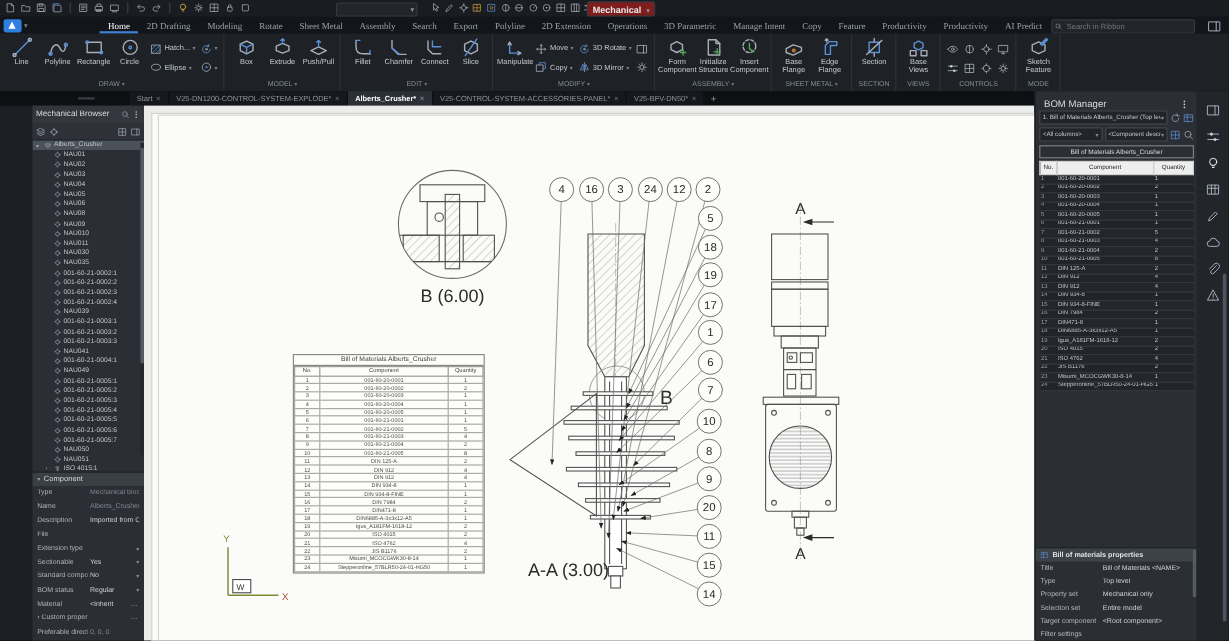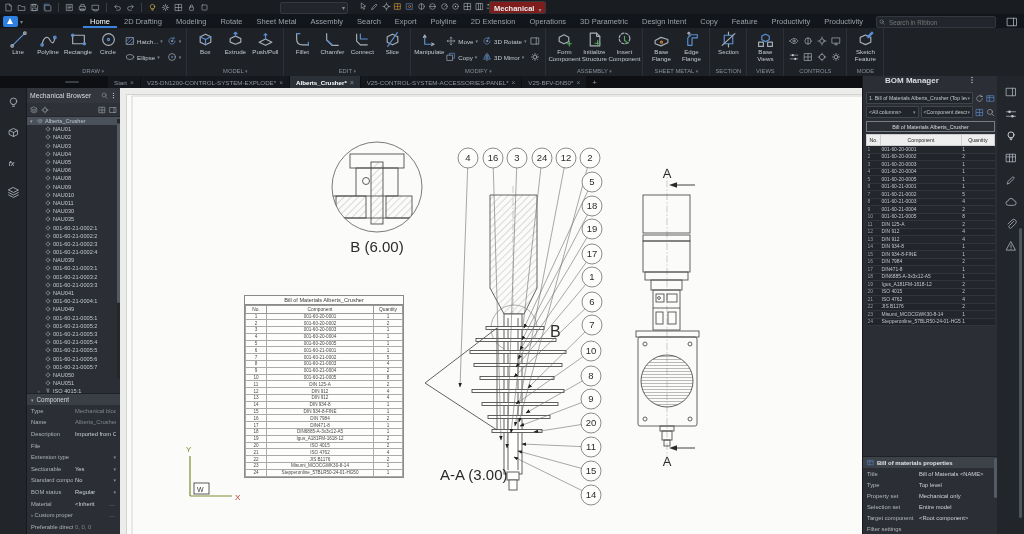--- a/index.html
+++ b/index.html
@@ -22,21 +22,21 @@
   #wsbox .lab{font-size:7.5px;font-weight:bold;color:#e8ebee;}
   #wsbox .car{font-size:6px;color:#8a9098;}
   #midicons{position:absolute;left:356px;top:2px;display:flex;}
   #midicons .ti{margin-left:2.6px;}
   
   #tabrow{left:0;top:14px;width:1024px;height:14px;background:#121519;display:flex;align-items:center;}
   #logo{width:15px;height:11px;margin-left:3px;background:#2f7fe0;border-radius:2px;position:relative;}
   #logo:after{content:"";position:absolute;left:4px;top:2.5px;border-left:3.5px solid transparent;border-right:3.5px solid transparent;border-bottom:6px solid #fff;}
   #logocar{font-size:6px;color:#7a8089;margin-left:2px;}
   #rtabs{display:flex;margin-left:60px;gap:0;}
-  .rtab{font-size:7.5px;color:#9aa1aa;padding:2px 7px 1px;cursor:default;white-space:nowrap;}
+  .rtab{font-size:7.5px;color:#9aa1aa;padding:2px 7px 1px;cursor:default;white-space:nowrap;font-family:Liberation Serif, serif;}
   .rtab.active{color:#fff;border-bottom:2px solid #3b82d8;padding-bottom:0;}
   #ribsearch{position:absolute;right:28px;top:16px;width:118px;height:10px;background:#22262c;border:1px solid #33383e;border-radius:2px;display:flex;align-items:center;}
   #ribsearch svg{width:6px;height:6px;margin:0 2px;}
   #ribsearch input{background:transparent;border:none;outline:none;color:#9aa1aa;font-size:6.3px;width:100px;font-family:"Liberation Sans",sans-serif;}
   #panelbtn{position:absolute;right:6px;top:16px;width:12px;height:10px;}
   
   #ribbon{left:0;top:28px;width:1024px;height:48px;background:#1e2227;display:flex;align-items:stretch;overflow:hidden;}
   .rgroup{display:flex;flex-direction:column;border-right:1px solid #2c3137;padding:0 2px;}
   .rtools{display:flex;flex:1;align-items:stretch;padding:2px 1px 0;}
   .rlabel{text-align:center;font-size:5.8px;color:#868d96;padding:0 2px 2px;white-space:nowrap;}
@@ -89,21 +89,21 @@
   #drawing{left:120px;top:88px;width:742px;height:446px;background:#ececea;}
   #sheet{position:absolute;left:6px;top:6px;width:736px;height:440px;background:#fbfbfa;border-left:1px solid #d2d2d0;border-top:1px solid #d2d2d0;}
   #dsvg{position:absolute;left:0;top:0;}
   #dbom{position:absolute;left:124px;top:207px;width:158px;background:#fdfdfc;border:1px solid #8a8a88;}
   #dbom .ttl{font-size:5.6px;color:#3c3c3a;text-align:center;border-bottom:1px solid #8a8a88;padding:1px 0;}
   #dbom table{border-collapse:collapse;width:100%;}
   #dbom th{font-size:4.8px;font-weight:normal;color:#3c3c3a;border:1px solid #9a9a98;padding:0;height:6.5px;}
   #dbom td{font-size:4.6px;color:#4a4a48;border:1px solid #aaaaa8;text-align:center;padding:0;height:5.8px;white-space:nowrap;overflow:hidden;}
   
   #bompanel{left:862px;top:76px;width:135px;height:458px;background:#2b2f35;border-left:1px solid #17191d;overflow:hidden;}
-  #bmhead{height:15px;display:flex;align-items:flex-start;padding:0 22px;font-weight:bold;}
+  #bmhead{height:15px;display:flex;align-items:flex-end;padding:0 7px;}
   #bmhead .t{flex:1;font-size:8px;color:#d9dce0;}
   #bmhead svg{width:8px;height:8px;}
   .bmrow{display:flex;align-items:center;gap:2px;padding:1px 3px;}
   .bmsel{height:10px;background:#21252a;border:1px solid #41464d;border-radius:1px;display:flex;align-items:center;flex:1;min-width:0;}
   .bmsel .v{flex:1;font-size:5.2px;color:#c3c8ce;white-space:nowrap;overflow:hidden;padding:0 2px;}
   .bmsel .car{font-size:5px;color:#8a9098;padding-right:2px;}
   .bmico{width:9px;height:9px;flex:none;}
   #bmtitle{margin:2px 3px;height:9px;border:1px solid #787d84;display:flex;align-items:center;justify-content:center;font-size:5.4px;color:#d8dbde;}
   #bmtable{margin:0 3px;}
   #bmtable table{border-collapse:collapse;width:100%;table-layout:fixed;}
@@ -270,21 +270,21 @@
         <div class="rtab">Modeling</div>
         <div class="rtab">Rotate</div>
         <div class="rtab">Sheet Metal</div>
         <div class="rtab">Assembly</div>
         <div class="rtab">Search</div>
         <div class="rtab">Export</div>
         <div class="rtab">Polyline</div>
         <div class="rtab">2D Extension</div>
         <div class="rtab">Operations</div>
         <div class="rtab">3D Parametric</div>
-        <div class="rtab">Design Intent</div>
+        <div class="rtab">Manage Intent</div>
         <div class="rtab">Copy</div>
         <div class="rtab">Feature</div>
         <div class="rtab">Productivity</div>
         <div class="rtab">Productivity</div>
         <div class="rtab">AI Predict</div>
       </div>
   </div>
   <div id="ribsearch" class="abs">
     <svg class="ic" viewBox="0 0 16 16">
         <circle cx="7" cy="7" r="4.5"></circle>
@@ -664,45 +664,20 @@
         <span class="dlab">V25-CONTROL-SYSTEM-ACCESSORIES-PANEL*</span>
         <span class="dclose">×</span>
       </div>
       <div class="dtab">
         <span class="dlab">V25-BFV-DN50*</span>
         <span class="dclose">×</span>
       </div>
       <div class="dplus">+</div>
     </div>
 
-  <div id="leftstrip" class="abs">
-      <span>
-        <svg class="ic " viewBox="0 0 16 16">
-          <circle cx="8" cy="6.5" r="4"></circle>
-          <path d="M6.5 10.8h3M7 12.8h2"></path>
-        </svg>
-      </span>
-      <span>
-        <svg class="ic " viewBox="0 0 16 16">
-          <path d="M3 5.5L8 3l5 2.5v5L8 13l-5-2.5z"></path>
-          <path d="M3 5.5L8 8l5-2.5M8 8v5"></path>
-        </svg>
-      </span>
-      <span>
-        <svg class="ic " viewBox="0 0 16 16">
-          <text x="2" y="12" font-size="9" font-style="italic" fill="currentColor" stroke="none">fx</text>
-        </svg>
-      </span>
-      <span>
-        <svg class="ic " viewBox="0 0 16 16">
-          <path d="M8 2l6 3-6 3-6-3z"></path>
-          <path d="M2 8l6 3 6-3M2 11l6 3 6-3"></path>
-        </svg>
-      </span>
-    </div>
 
   <div id="browser" class="abs">
     <div id="bheader">
       <span class="t">Mechanical Browser</span>
       <svg class="ic" viewBox="0 0 16 16">
           <circle cx="7" cy="7" r="4.5"></circle>
           <path d="M10.5 10.5L14 14"></path>
         </svg>
       <svg class="ic" viewBox="0 0 16 16">
           <circle class="f" cx="8" cy="3" r="1.4"></circle>

